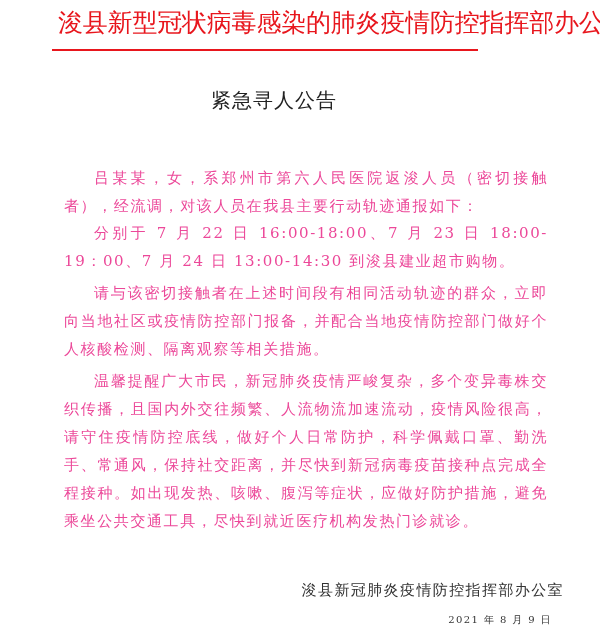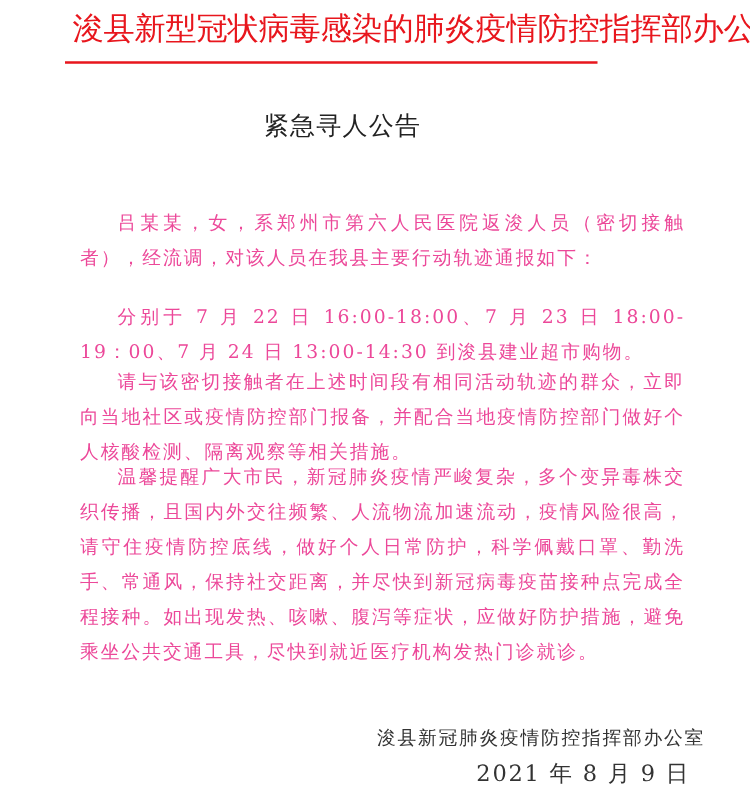--- a/index.html
+++ b/index.html
@@ -53,40 +53,40 @@
       width: 484px;
       font-family: "DejaVu Serif", serif;
       font-size: 15px;
       color: #ec4899;
       line-height: 28px;
       letter-spacing: 1.6px;
       text-align: justify;
       text-indent: 2em;
     }
     .p1 { top: 149px; }
-    .p2 { top: 224px; }
-    .p3 { top: 276px; }
+    .p2 { top: 204px; }
+    .p3 { top: 264px; }
     .p4 { top: 352px; }
     .sig-org {
       position: absolute;
       right: 36px;
       top: 578px;
       font-family: "DejaVu Serif", serif;
       font-size: 15px;
       color: #333;
       letter-spacing: 1.4px;
       line-height: 24px;
       white-space: nowrap;
     }
     .sig-date {
       position: absolute;
       right: 48px;
       top: 608px;
       font-family: "DejaVu Serif", serif;
-      font-size: 18px;
+      font-size: 10px;
       color: #333;
       letter-spacing: 1.4px;
       line-height: 24px;
       white-space: nowrap;
       margin-left: 18px;
     }
   </style>
 </head>
 <body>
 

